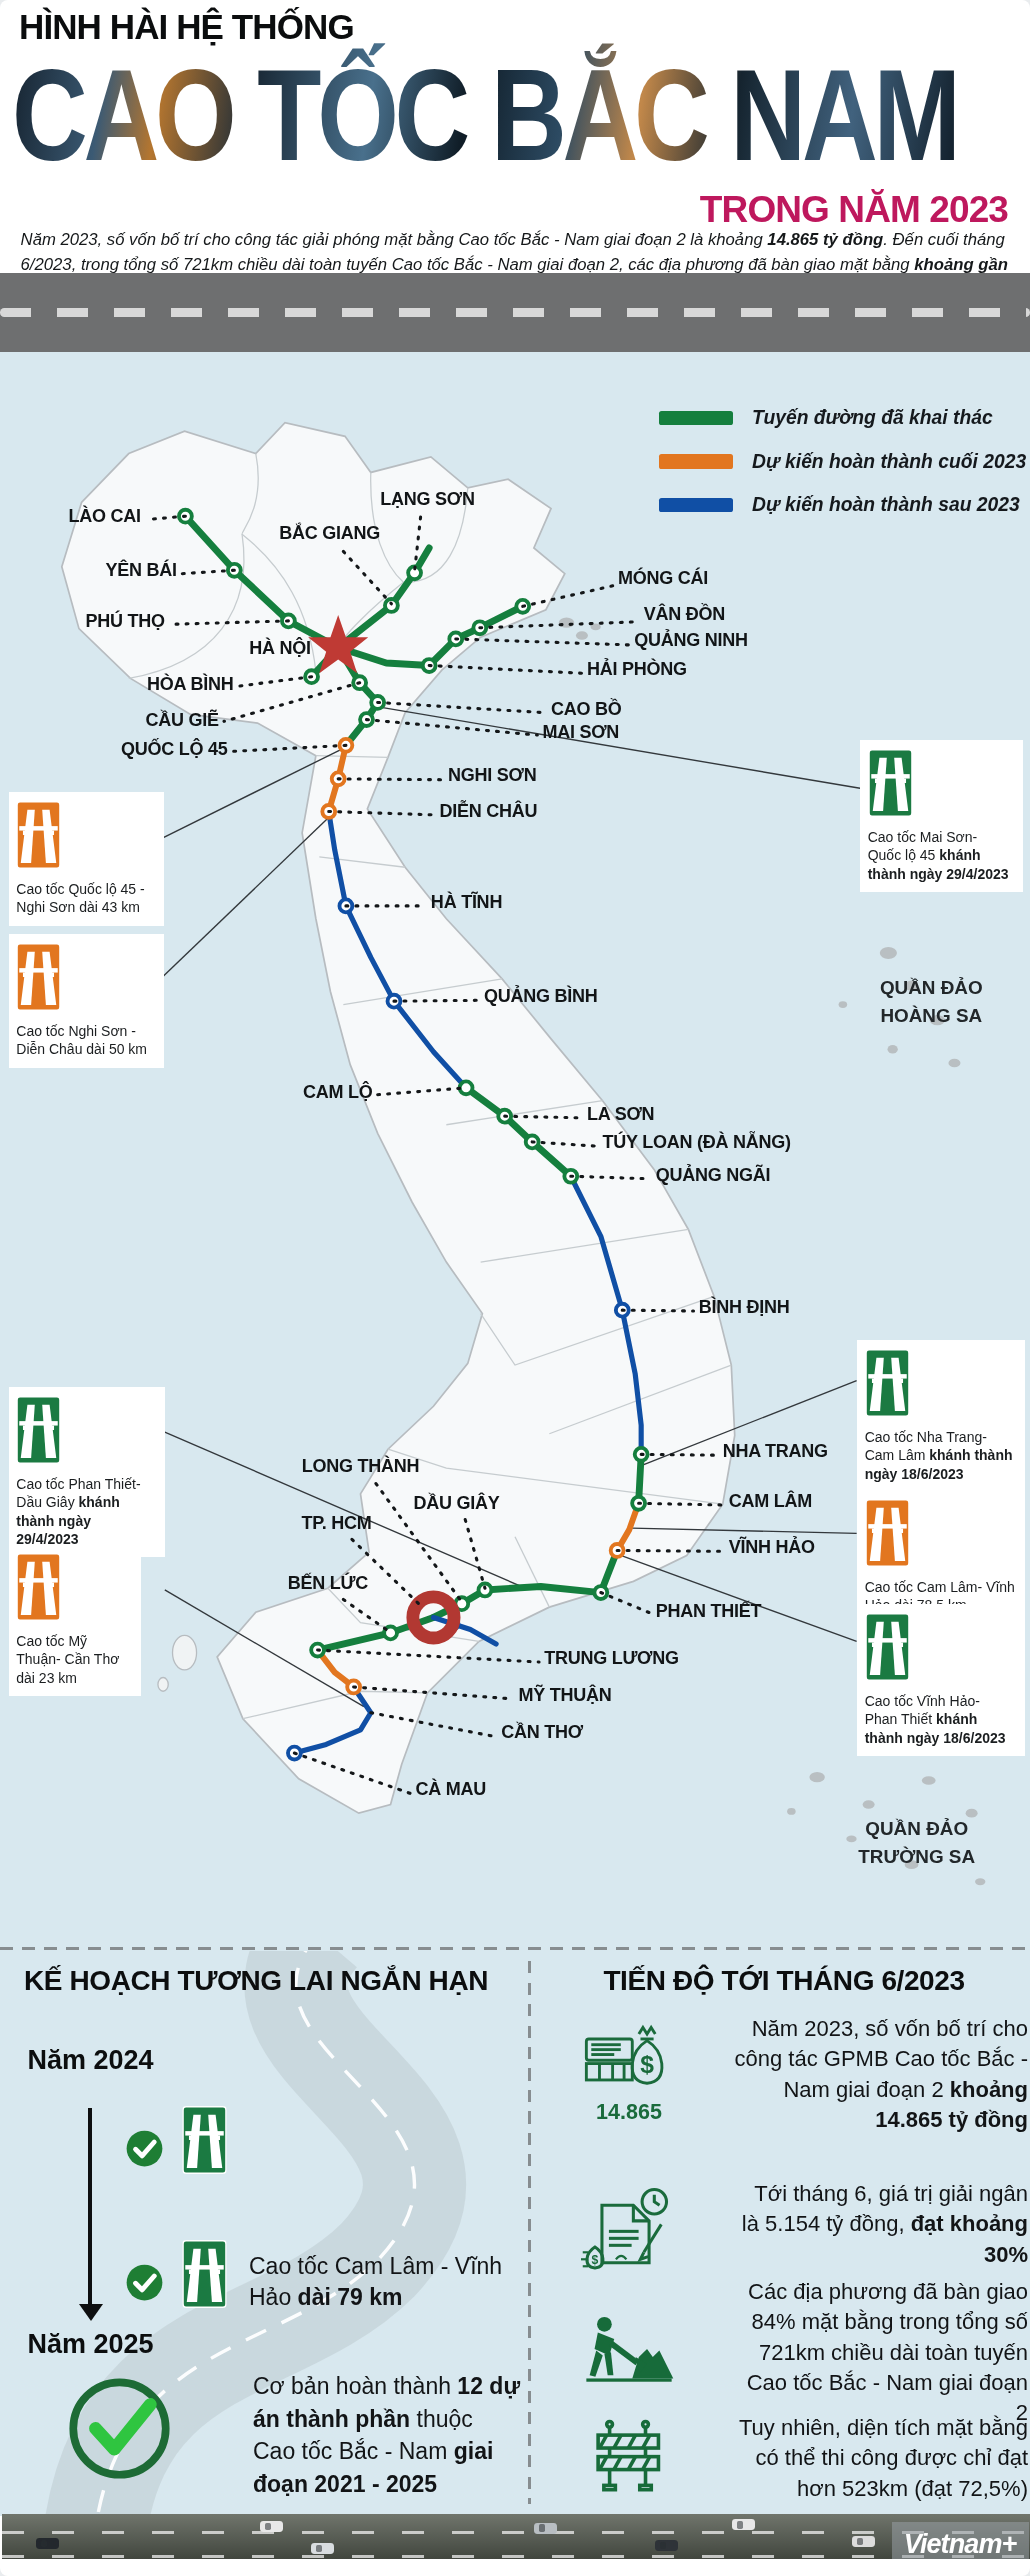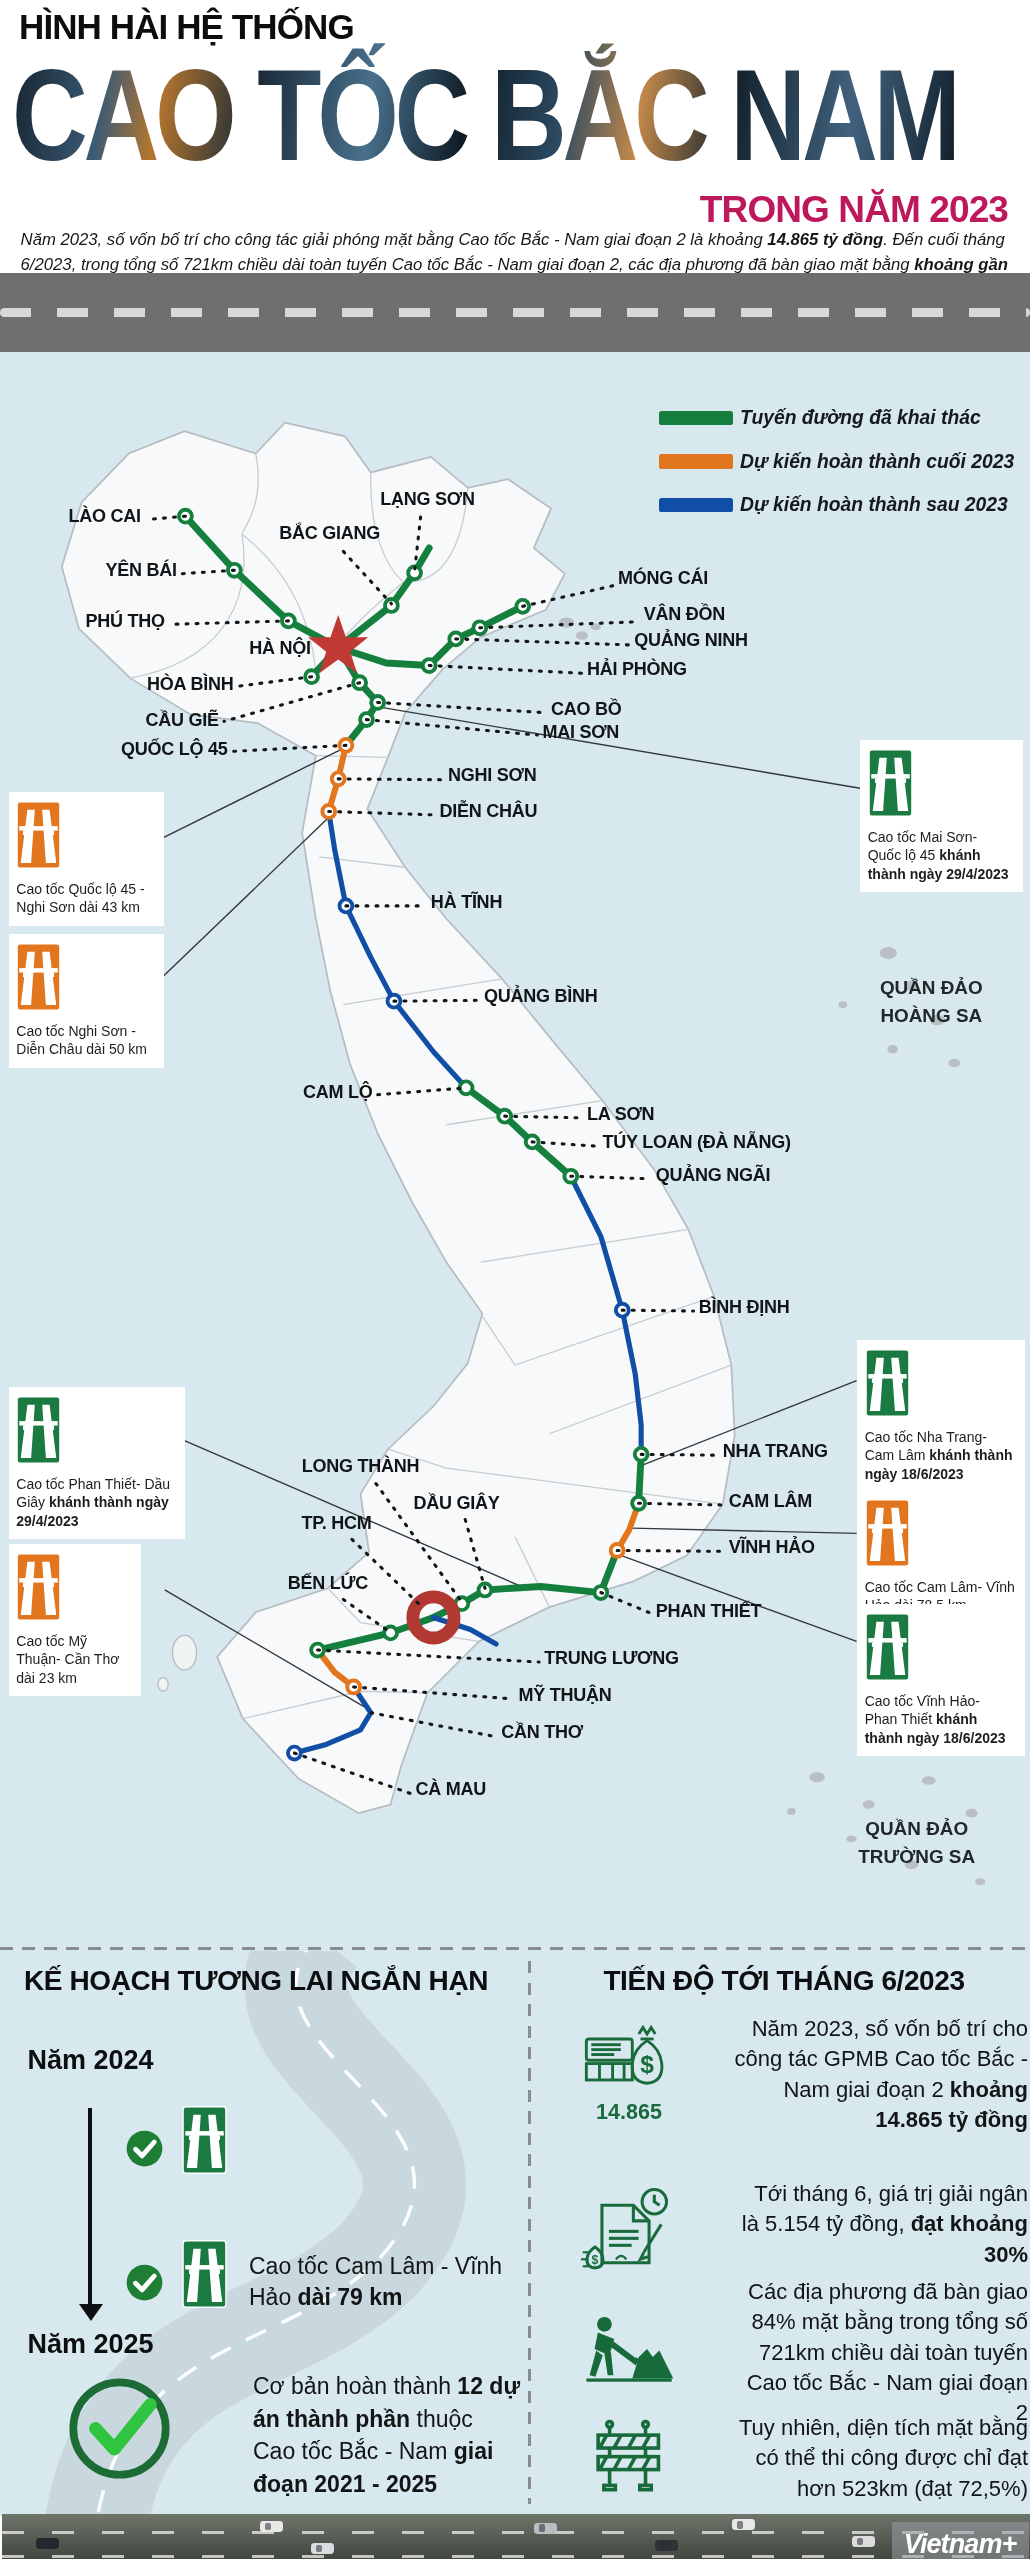--- a/index.html
+++ b/index.html
@@ -1,17 +1,17 @@
 <!DOCTYPE html>
 <html style="font-size:13.7px"><head>
 <meta charset="utf-8">
 <style>
   html,body{margin:0;padding:0;background:#e9ecee;}
   .page{position:relative;width:1030px;height:2576px;overflow:hidden;background:#ffffff;
-        font-family:"Liberation Sans",sans-serif;}
+        font-family:"Liberation Sans",sans-serif;border-radius:8px;}
   
   .title-kicker{position:absolute;left:19px;top:6.9px;font-size:35px;font-weight:900;
         letter-spacing:-0.9px;color:#0b0d0e;white-space:nowrap;}
   .title-main{position:absolute;left:12px;top:41px;font-size:105px;font-weight:900;
         letter-spacing:-4.3px;white-space:nowrap;transform:scaleY(1.24);transform-origin:left top;
         background:linear-gradient(100deg,#15222e 0%,#3b5a74 10%,#b5762f 16%,#1a2a38 26%,#49708c 38%,
             #0f1c26 48%,#2c4a62 58%,#c2884a 66%,#15242f 76%,#41627e 88%,#101d28 100%);
         -webkit-background-clip:text;background-clip:text;color:transparent;}
   .title-sub{position:absolute;right:22px;top:189px;font-size:37px;font-weight:900;
         letter-spacing:-0.9px;color:#be185d;}
@@ -36,21 +36,21 @@
   .lead{fill:none;stroke:#141719;stroke-width:3.6;stroke-dasharray:2.2 9.5;stroke-linecap:round;}
   .conn{fill:none;stroke:#33383c;stroke-width:1.6;}
   .mlabel{font-size:21px;font-weight:700;fill:#121517;letter-spacing:-0.3px;}
   .ilabel{font-size:22px;font-weight:600;fill:#22272a;text-anchor:middle;}
   .star{fill:#bf3a34;}
   .donut{fill:none;stroke:#b23832;stroke-width:15;}
   
   .legend{position:absolute;left:659px;top:407px;}
   .lg-row{display:flex;align-items:center;margin-bottom:21.5px;}
   .lg-swatch{width:74px;height:14.6px;border-radius:2.6px;flex:none;}
-  .lg-label{margin-left:7px;font-style:italic;font-weight:600;font-size:19.3px;color:#15191d;white-space:nowrap;}
+  .lg-label{margin-left:19px;font-style:italic;font-weight:600;font-size:19.3px;color:#15191d;white-space:nowrap;}
   
   .co{position:absolute;background:#fff;display:flex;gap:8.6px;align-items:flex-start;
       padding:7.7px 8.6px 8.6px 7.7px;box-sizing:border-box;flex-direction:column;}
   .co .txt{font-size:14px;line-height:1.32;color:#1b1e20;padding-top:1.7px;}
   .co b{font-weight:800;}
   .hwyico{width:45px;height:70px;flex:none;}
   
   .div-h{position:absolute;left:0;top:1947px;width:1030px;height:3.4px;
       background:repeating-linear-gradient(90deg,#878d90 0 13px,rgba(0,0,0,0) 13px 22px);}
   .div-v{position:absolute;left:528px;top:1961px;width:3.4px;height:543px;
@@ -336,21 +336,21 @@
         <use href="#sym-hwy"></use>
       </svg>
     <div class="txt"><span>Cao tốc Quốc lộ 45 - Nghi Sơn dài 43 km</span><b></b></div>
   </div>
   <div class="co" style="left:8.6px;top:934px;width:155px">
     <svg class="hwyico" style="color:#e2761f" viewBox="0 0 52 82" width="45" height="70">
         <use href="#sym-hwy"></use>
       </svg>
     <div class="txt"><span>Cao tốc Nghi Sơn - Diễn Châu dài 50 km</span><b></b></div>
   </div>
-  <div class="co" style="left:8.6px;top:1387px;width:176px">
+  <div class="co" style="left:8.6px;top:1387px;width:156px">
     <svg class="hwyico" style="color:#1b7a42" viewBox="0 0 52 82" width="45" height="70">
         <use href="#sym-hwy"></use>
       </svg>
     <div class="txt"><span>Cao tốc Phan Thiết- Dầu Giây </span><b>khánh thành ngày 29/4/2023</b></div>
   </div>
   <div class="co" style="left:8.6px;top:1544px;width:132px">
     <svg class="hwyico" style="color:#e2761f" viewBox="0 0 52 82" width="45" height="70">
         <use href="#sym-hwy"></use>
       </svg>
     <div class="txt"><span>Cao tốc Mỹ Thuận- Cần Thơ dài 23 km</span><b></b></div>

